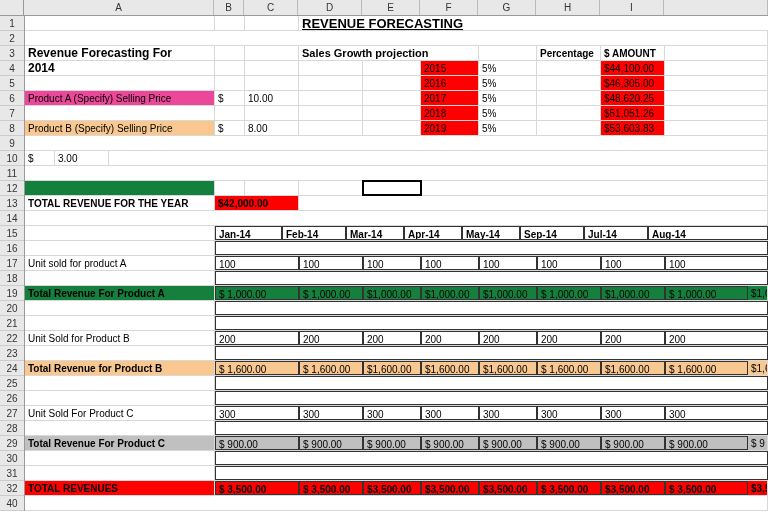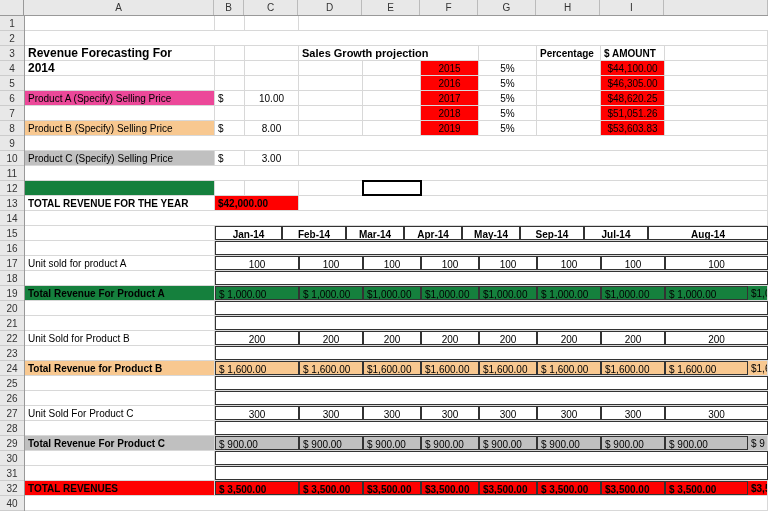--- a/index.html
+++ b/index.html
@@ -75,21 +75,21 @@
   .wC { width: 54px; }
   .wD { width: 64px; }
   .wE { width: 58px; }
   .wF { width: 58px; }
   .wG { width: 58px; }
   .wH { width: 64px; }
   .wI { width: 64px; }
   .wJ { width: 61px; flex:1; }
   .title { font-weight: bold; font-size: 13px; text-decoration: underline; }
   .bold { font-weight: bold; }
-  .rright { text-align: center; }
+  .rright { text-align: left; }
   .bgcyan { background: #ec4899; }
   .bgtan { background: #F8C890; }
   .bggrey { background: #C0C0C0; }
   .bgyellow { background: #15803d; }
   .bgred { background: #FF0000; }
   .darkborder { border: 1px solid #333 !important; }
 </style>
 </head>
 <body>
 
@@ -142,20 +142,21 @@
         <div class="rownum">31</div>
         <div class="rownum">32</div>
         <div class="rownum">40</div>
       </div>
     <div class="grid">
 
       <div class="row">
         <div class="cell wA"></div>
         <div class="cell wB"></div>
         <div class="cell wC"></div>
+        <div class="cell title" style="flex:1;border:none;">REVENUE FORECASTING</div>
       </div>
 
       <div class="row">
         <div class="cell" style="flex:1"></div>
       </div>
 
       <div class="row">
         <div class="cell wA bold" style="font-size:12px">Revenue Forecasting For</div>
         <div class="cell wB"></div>
         <div class="cell wC"></div>
@@ -229,21 +230,20 @@
         <div class="cell wH"></div>
         <div class="cell wI bgred rright">$53,603.83</div>
         <div class="cell wJ"></div>
       </div>
 
       <div class="row">
           <div class="cell" style="flex:1"></div>
         </div>
 
       <div class="row">
-        <div class="cell wA bggrey">Product C (Specify) Selling Price</div>
         <div class="cell wB">$</div>
         <div class="cell wC rright">3.00</div>
         <div class="cell" style="flex:1"></div>
       </div>
 
       <div class="row">
           <div class="cell" style="flex:1"></div>
         </div>
 
       <div class="row" style="position:relative;">

